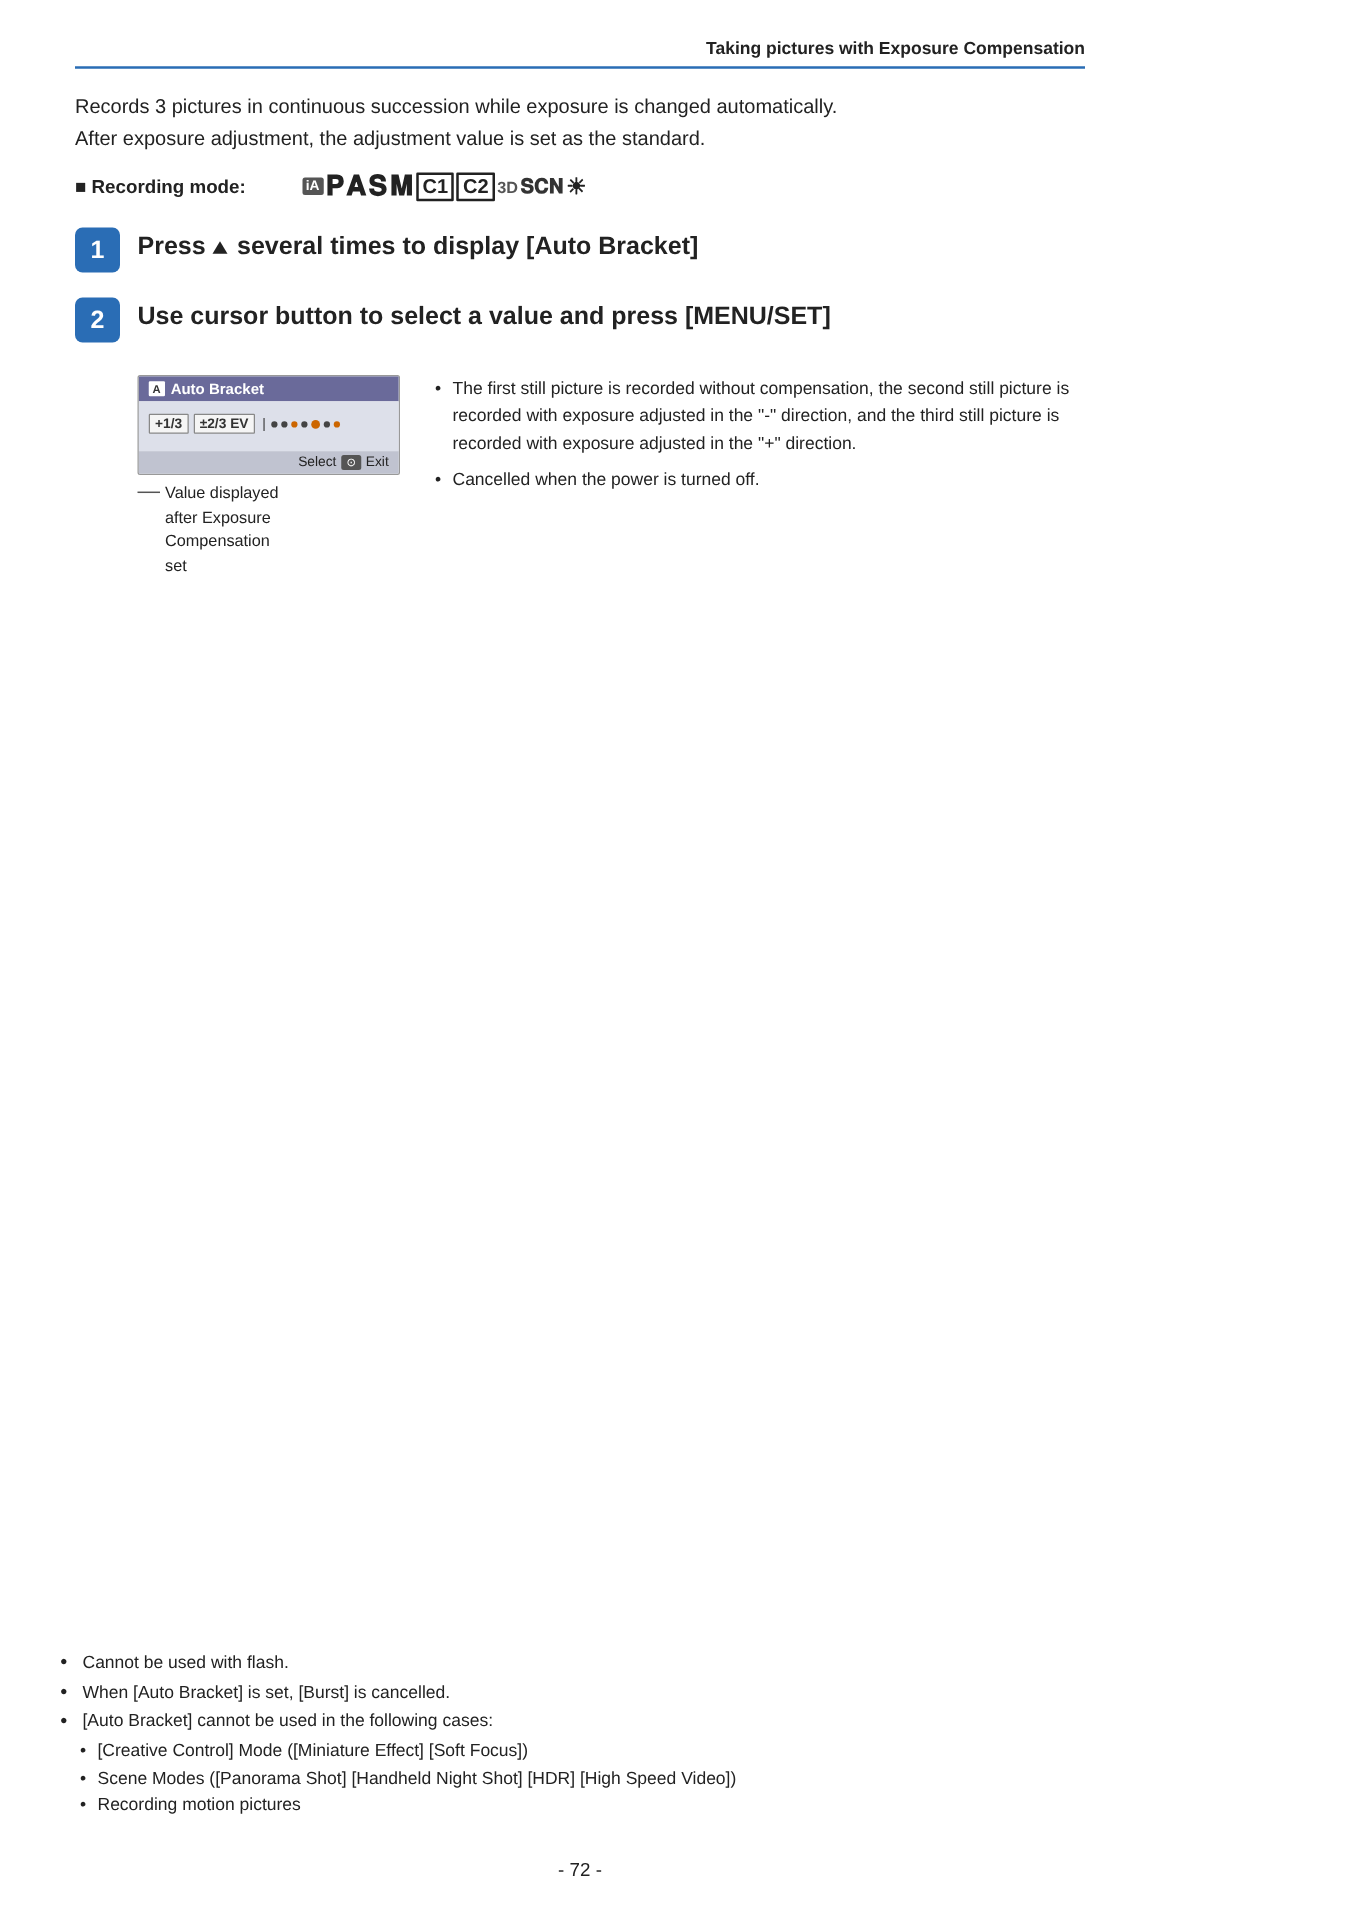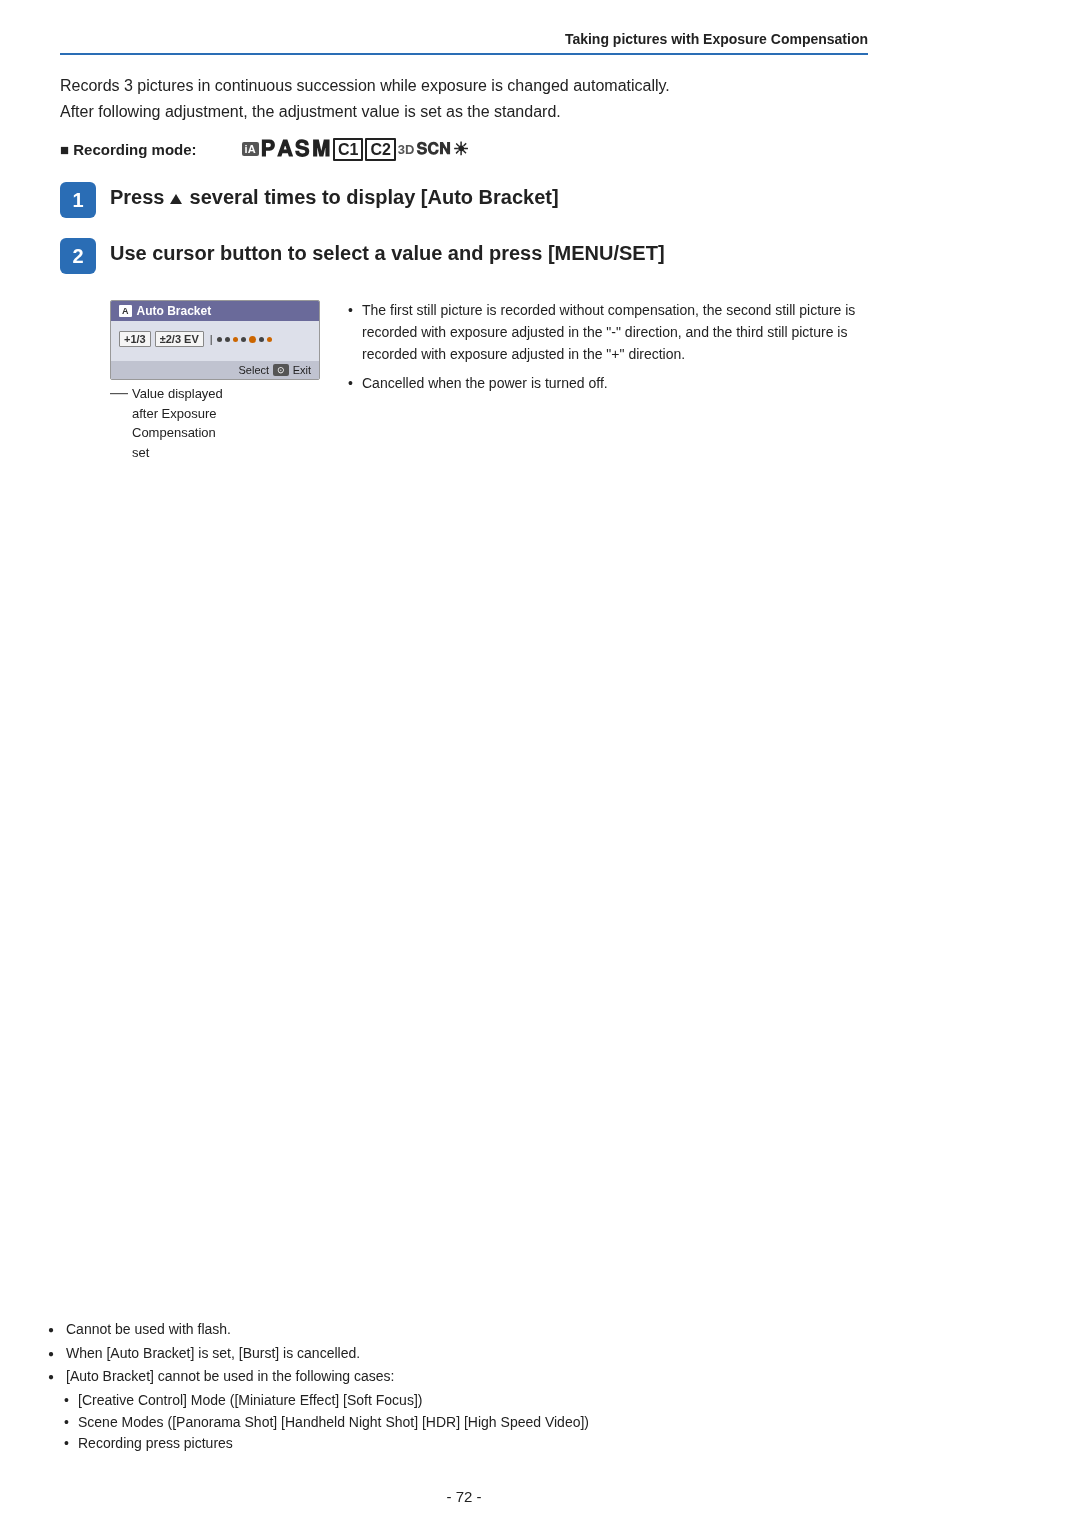--- a/index.html
+++ b/index.html
@@ -269,21 +269,21 @@
 
 <div class="page">
 
   <div class="header">
     <span class="header-text">Taking pictures with Exposure Compensation</span>
   </div>
 
 
   <div class="desc-text">
     <span>Records 3 pictures in continuous succession while exposure is changed automatically.</span><br>
-    <span>After following adjustment, the adjustment value is set as the standard.</span>
+    <span>After exposure adjustment, the adjustment value is set as the standard.</span>
   </div>
 
   <div class="recording-mode-line">
     <span>■ <strong>Recording mode:</strong></span>
     <span class="mode-icons">
       <span class="mode-icon mode-icon-ia">iA</span>
       <span class="mode-icon" style="font-size:22px;font-weight:bold;">𝐏</span>
       <span class="mode-icon" style="font-size:22px;font-weight:bold;">𝐀</span>
       <span class="mode-icon" style="font-size:22px;font-weight:bold;">𝐒</span>
       <span class="mode-icon" style="font-size:22px;font-weight:bold;">𝐌</span>
@@ -357,18 +357,18 @@
       </div>
     </div>
   </div>
 
   <div class="footer-notes">
     <div class="footer-note-item">Cannot be used with flash.</div>
     <div class="footer-note-item">When [Auto Bracket] is set, [Burst] is cancelled.</div>
     <div class="footer-note-item">[Auto Bracket] cannot be used in the following cases:</div>
     <div class="footer-note-sub">[Creative Control] Mode ([Miniature Effect] [Soft Focus])</div>
     <div class="footer-note-sub">Scene Modes ([Panorama Shot] [Handheld Night Shot] [HDR] [High Speed Video])</div>
-    <div class="footer-note-sub">Recording press pictures</div>
+    <div class="footer-note-sub">Recording motion pictures</div>
   </div>
 
   <div class="page-number">- 72 -</div>
 
 </div>
 
 </body></html>

